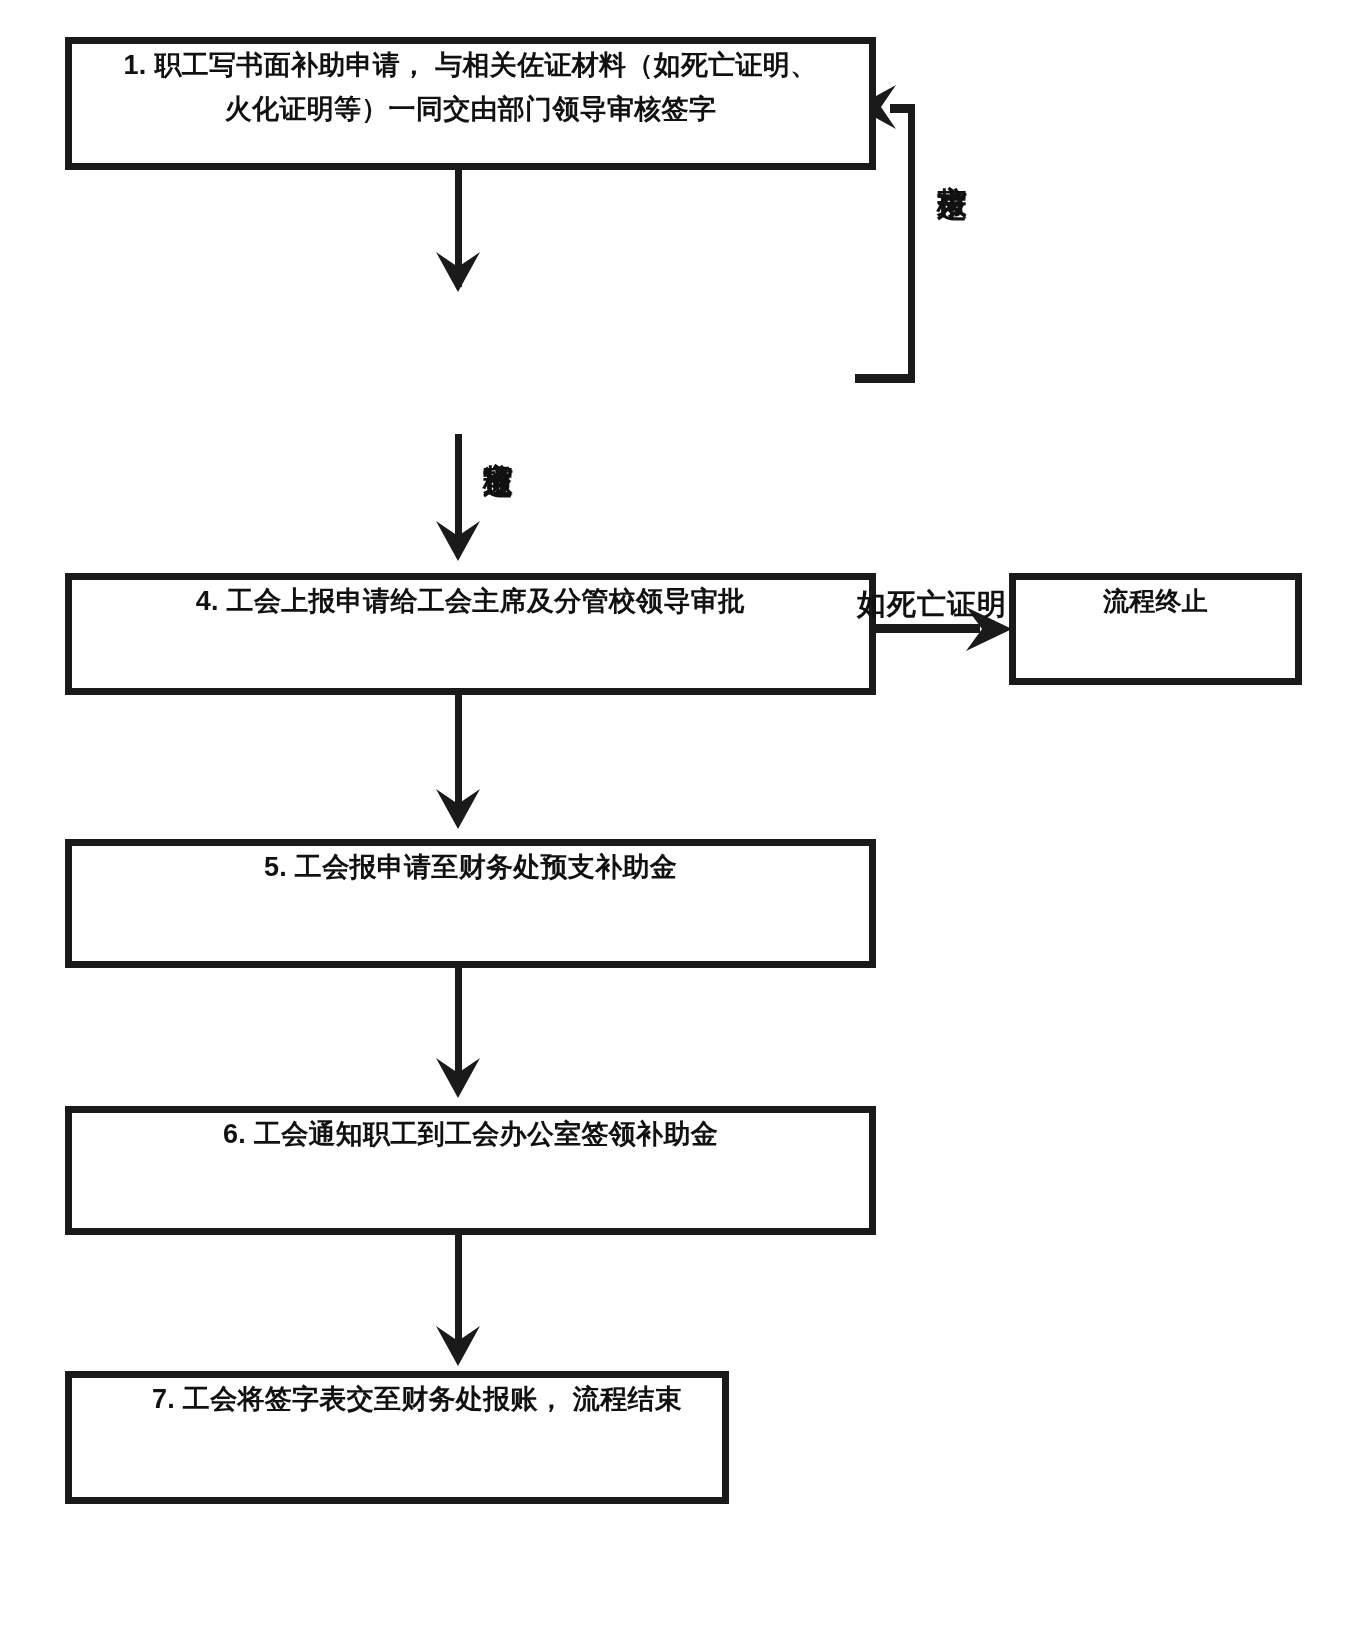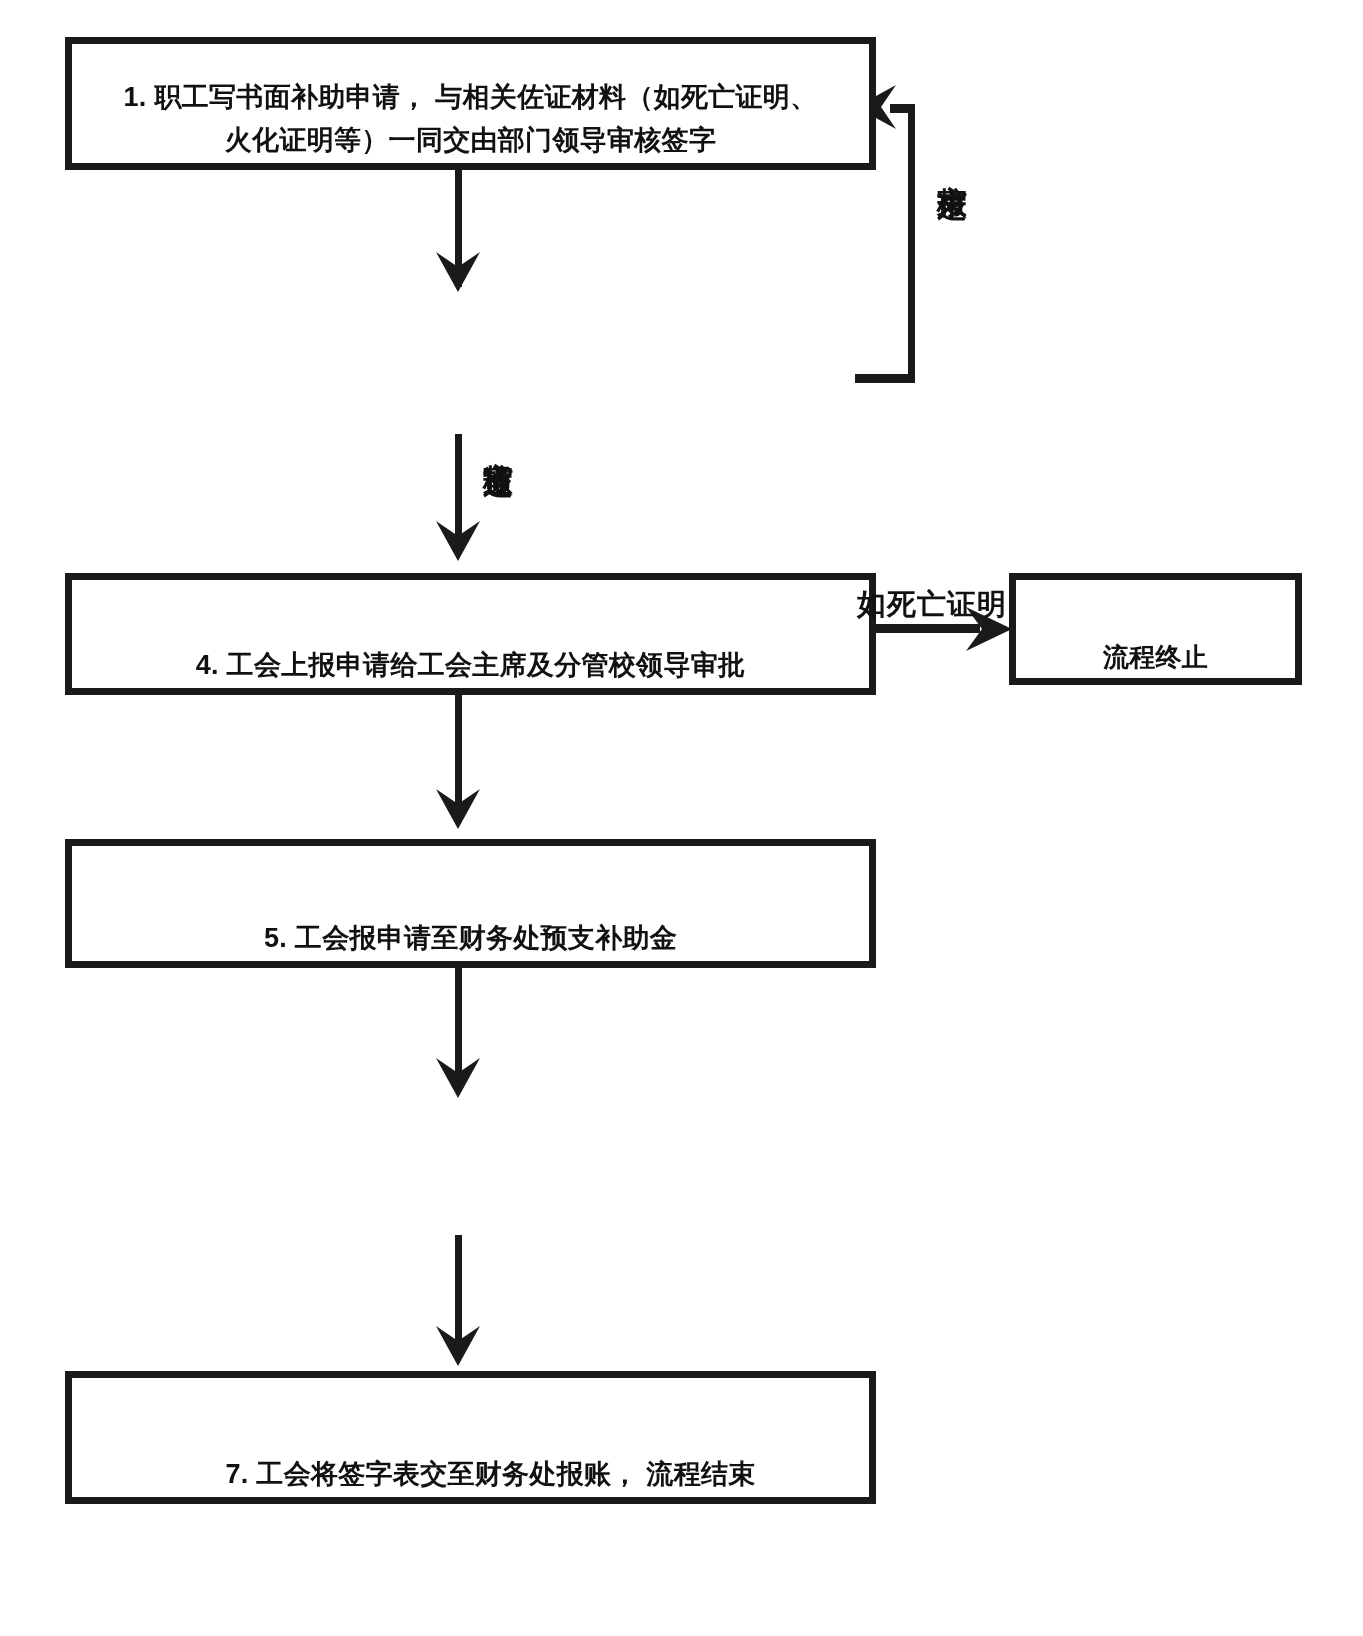--- a/index.html
+++ b/index.html
@@ -19,41 +19,41 @@
     overflow: hidden;
   }
 
   
   .node {
     position: absolute;
     box-sizing: border-box;
     border: 7px solid #1a1a1a;
     background: #ffffff;
     display: flex;
-    align-items: flex-end;
+    align-items: flex-start;
     justify-content: center;
     text-align: center;
     color: #111111;
     font-weight: bold;
     line-height: 1.62;
     letter-spacing: 0.3px;
     z-index: 3;
   }
   .node .node-text {
     display: block;
     padding: 0 14px;
     white-space: pre-line;
   }
 
   #node1 { left: 65px;  top: 37px;   width: 811px; height: 133px; font-size: 27px; }
   #node2 { left: 65px;  top: 301px;  width: 811px; height: 133px; font-size: 27px; }
   #node4 { left: 65px;  top: 573px;  width: 811px; height: 122px; font-size: 27px; }
   #node5 { left: 65px;  top: 839px;  width: 811px; height: 129px; font-size: 27px; }
   #node6 { left: 65px;  top: 1106px; width: 811px; height: 129px; font-size: 27px; }
-  #node7 { left: 65px;  top: 1371px; width: 811px; height: 133px; font-size: 27px; padding-left: 40px; }
+  #node7 { left: 65px;  top: 1371px; width: 664px; height: 133px; font-size: 27px; padding-left: 40px; }
   #nodeStop { left: 1009px; top: 573px; width: 293px; height: 112px; font-size: 26px; font-weight: bold; }
 
   
   .vline {
     position: absolute;
     background: #1a1a1a;
     width: 7px;
     z-index: 1;
   }
   .hline {
@@ -112,20 +112,23 @@
 
 
   <div class="node" id="node4">
     <span class="node-text">4. 工会上报申请给工会主席及分管校领导审批</span>
   </div>
 
   <div class="node" id="node5">
     <span class="node-text">5. 工会报申请至财务处预支补助金</span>
   </div>
 
+  <div class="node" id="node6">
+    <span class="node-text">6. 工会通知职工到工会办公室签领补助金</span>
+  </div>
 
   <div class="node" id="node7">
     <span class="node-text">7. 工会将签字表交至财务处报账， 流程结束</span>
   </div>
 
   <div class="node" id="nodeStop">
     <span class="node-text">流程终止</span>
   </div>
 
   <div class="vline" style="left:455px; top:170px; height:117px;"></div>

